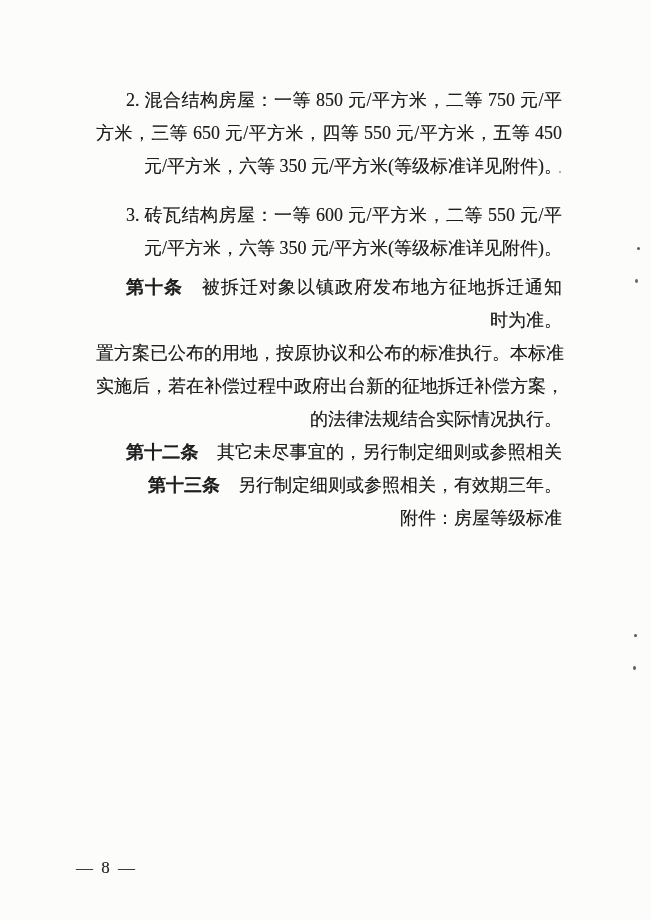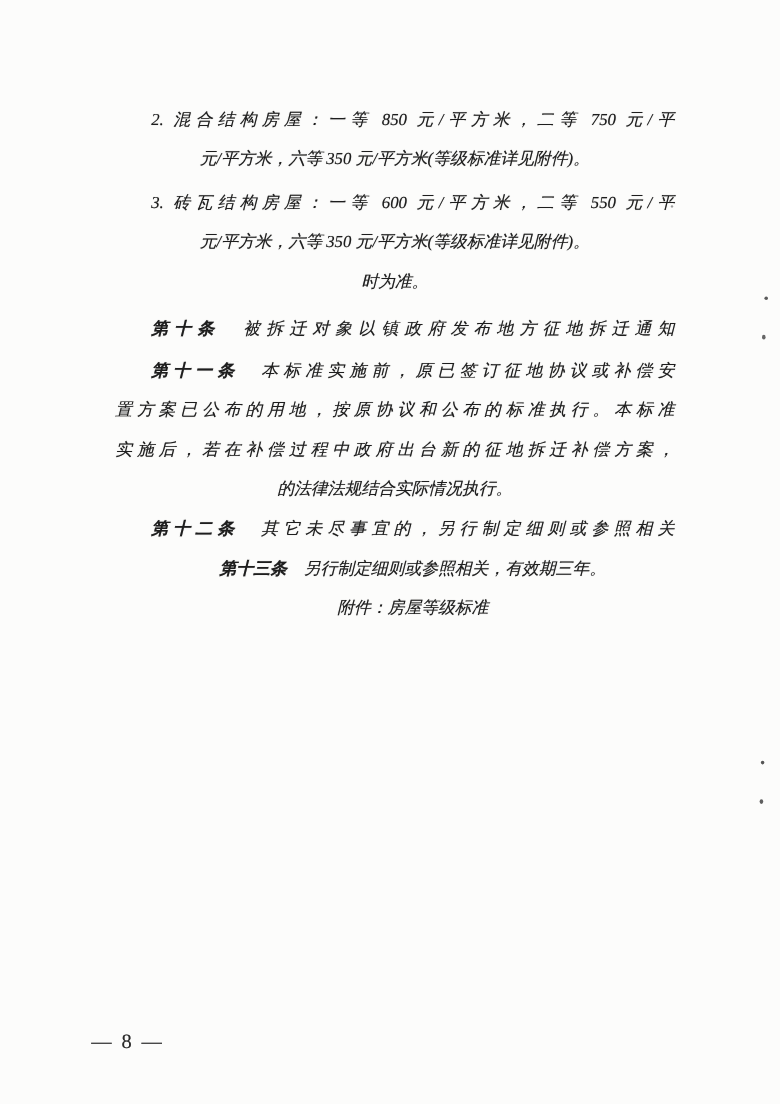--- a/index.html
+++ b/index.html
@@ -13,39 +13,38 @@
     background: #fcfcfb;
     overflow: hidden;
     font-family: "Liberation Serif", "DejaVu Serif", serif;
     color: #1e1e1e;
   }
   .doc {
     position: absolute;
     left: 96px;
     top: 84px;
     width: 466px;
-    font-size: 14px;
+    font-size: 18px;
     line-height: 33px;
     text-shadow: 0 0 0.6px rgba(30,30,30,0.55);
-    font-style: italic;
   }
   .ln {
     margin: 0;
     padding: 0;
     white-space: nowrap;
-    text-align: center;
+    text-align: right;
   }
   .fill {
     text-align: justify;
     text-align-last: justify;
   }
   .ind {
     text-indent: 30px;
   }
-  .gap3 { margin-top: 3px; }
+  .gap3 { margin-top: 16px; }
   .gap6 { margin-top: 6px; }
   .gap2 { margin-top: 2px; }
   .att  { }
   .hd {
     font-weight: 700;
   }
   .pagenum {
     position: absolute;
     left: 76px;
     top: 858px;
@@ -63,29 +62,29 @@
   .s2 { left: 635px; top: 279px; width: 3px; height: 4px; background: #666; }
   .s3 { left: 559px; top: 171px; width: 2px; height: 2px; background: #9a9a9a; }
   .s4 { left: 634px; top: 634px; width: 3px; height: 3px; background: #555; }
   .s5 { left: 633px; top: 666px; width: 3px; height: 4px; background: #5f5f5f; }
 </style>
 </head>
 <body>
 
 <div class="doc">
   <p class="ln fill ind"><span>2. 混合结构房屋：一等 850 元/平方米，二等 750 元/平</span></p>
+  <p class="ln fill"><span>方米，三等 650 元/平方米，四等 550 元/平方米，五等 450</span></p>
   <p class="ln"><span>元/平方米，六等 350 元/平方米(等级标准详见附件)。</span></p>
 
   <p class="ln fill ind gap3"><span>3. 砖瓦结构房屋：一等 600 元/平方米，二等 550 元/平</span></p>
   <p class="ln"><span>元/平方米，六等 350 元/平方米(等级标准详见附件)。</span></p>
 
+  <p class="ln fill ind gap6"><span class="hd">第十条</span><span>　被拆迁对象以镇政府发布地方征地拆迁通知</span></p>
   <p class="ln"><span>时为准。</span></p>
-  <p class="ln fill ind gap6"><span class="hd">第十条</span><span>　被拆迁对象以镇政府发布地方征地拆迁通知</span></p>
 
-  <p class="ln fill ind gap2"><span class="hd">第十一条</span><span>　本标准实施前，原已签订征地协议或补偿安</span></p>
   <p class="ln fill"><span>置方案已公布的用地，按原协议和公布的标准执行。本标准</span></p>
   <p class="ln fill"><span>实施后，若在补偿过程中政府出台新的征地拆迁补偿方案，</span></p>
 
   <p class="ln"><span>的法律法规结合实际情况执行。</span></p>
   <p class="ln fill ind"><span class="hd">第十二条</span><span>　其它未尽事宜的，另行制定细则或参照相关</span></p>
 
   <p class="ln ind"><span class="hd">第十三条</span><span>　另行制定细则或参照相关，有效期三年。</span></p>
 
   <p class="ln ind att"><span>附件：房屋等级标准</span></p>
 </div>

